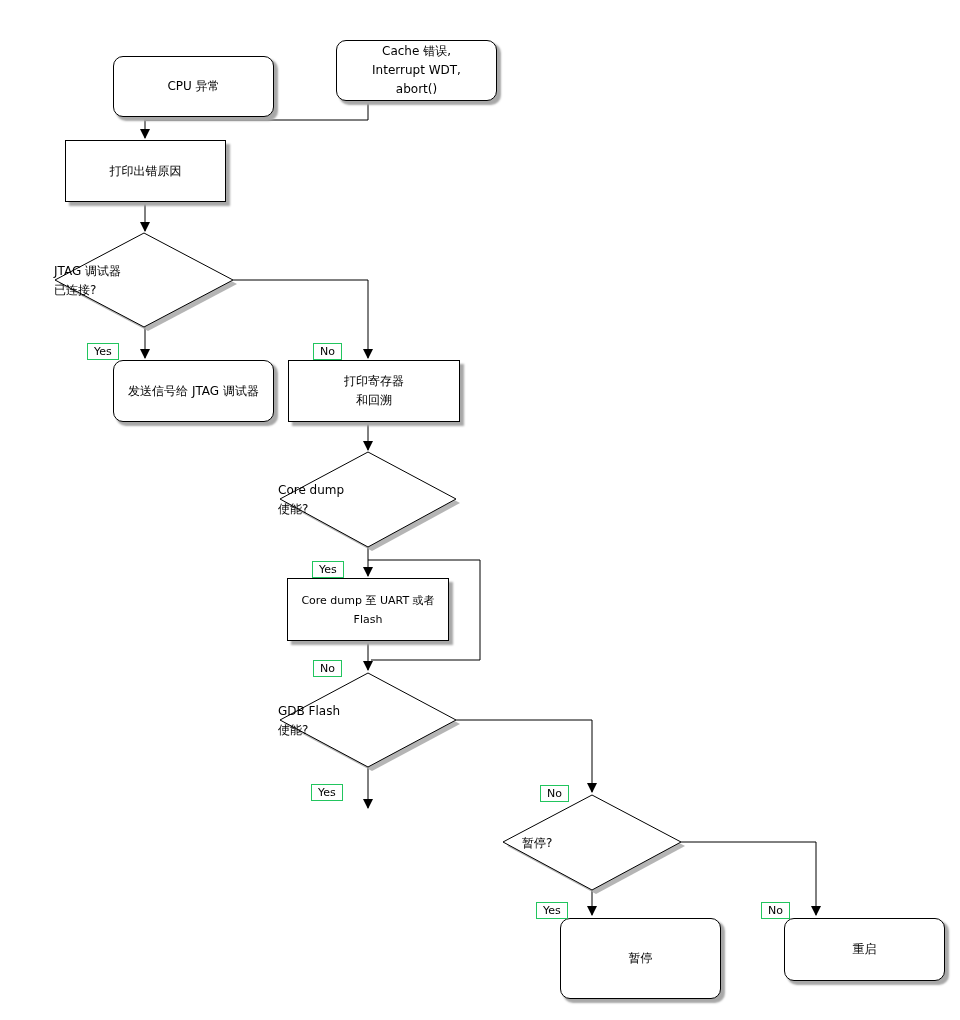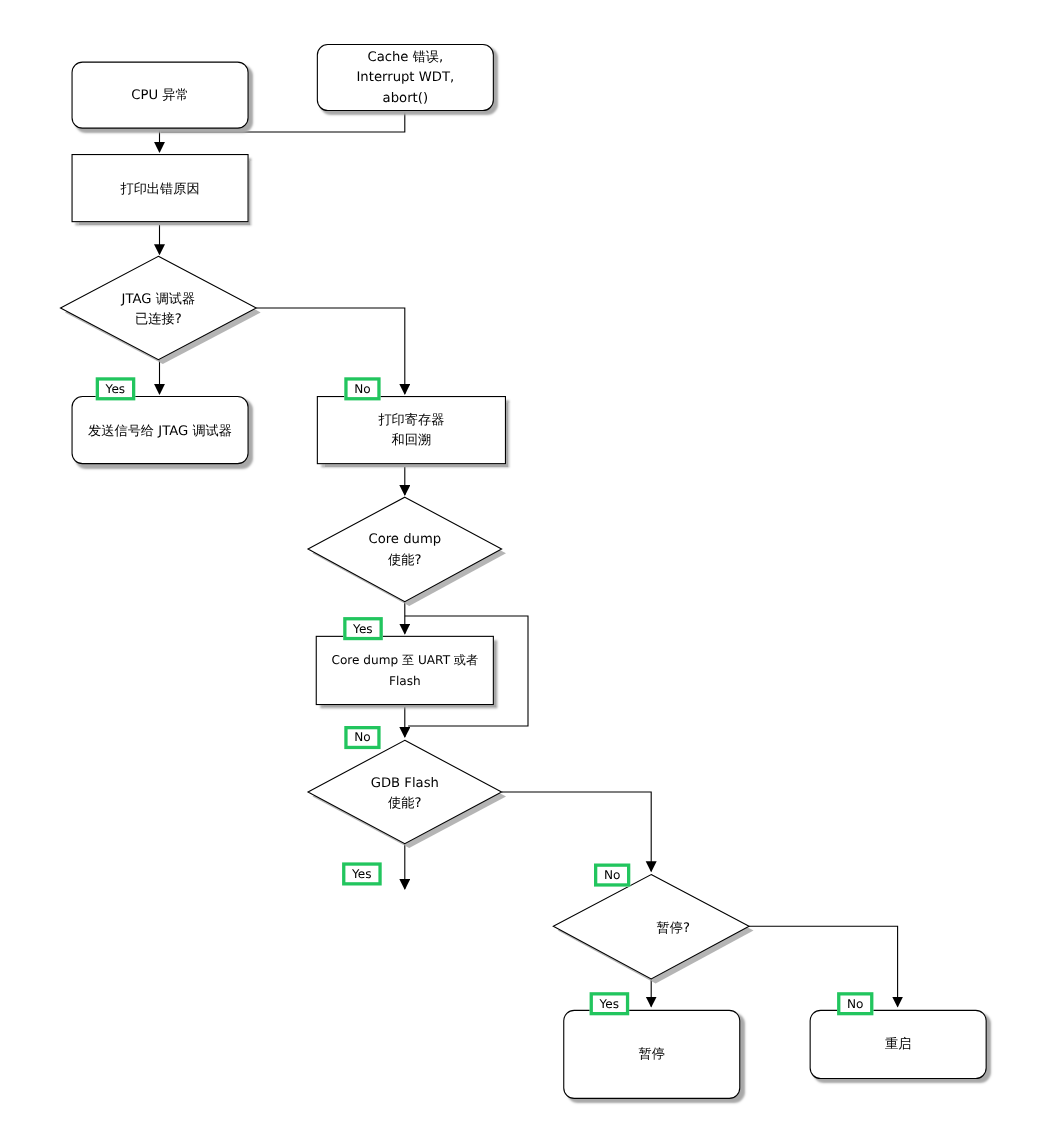--- a/index.html
+++ b/index.html
@@ -28,36 +28,35 @@
     display: flex;
     align-items: center;
     justify-content: center;
     text-align: center;
     font-size: 12px;
     line-height: 19px;
     color: #000000;
     white-space: pre-line;
     box-shadow: 3.5px 3.5px 2px #a8a8a8;
   }
-  .rounded { border-radius: 10px; }
+  .rounded { border-radius: 10px; margin-left: 48px; }
   .node-coredump { font-size: 11px; }
   .dtext {
     position: absolute;
-    text-align: center;
     font-size: 12px;
     line-height: 19px;
     color: #000000;
     white-space: pre-line;
     pointer-events: none;
   }
   .edge-label {
     position: absolute;
     box-sizing: border-box;
     background: #ffffff;
-    border: 3px solid #22c55e;
+    border: 1px solid #22c55e;
     font-size: 11px;
     line-height: 15px;
     padding: 0 6px;
     color: #000000;
     text-align: right;
   }
   svg path.edge {
     fill: none;
     stroke: #000000;
     stroke-width: 1;

